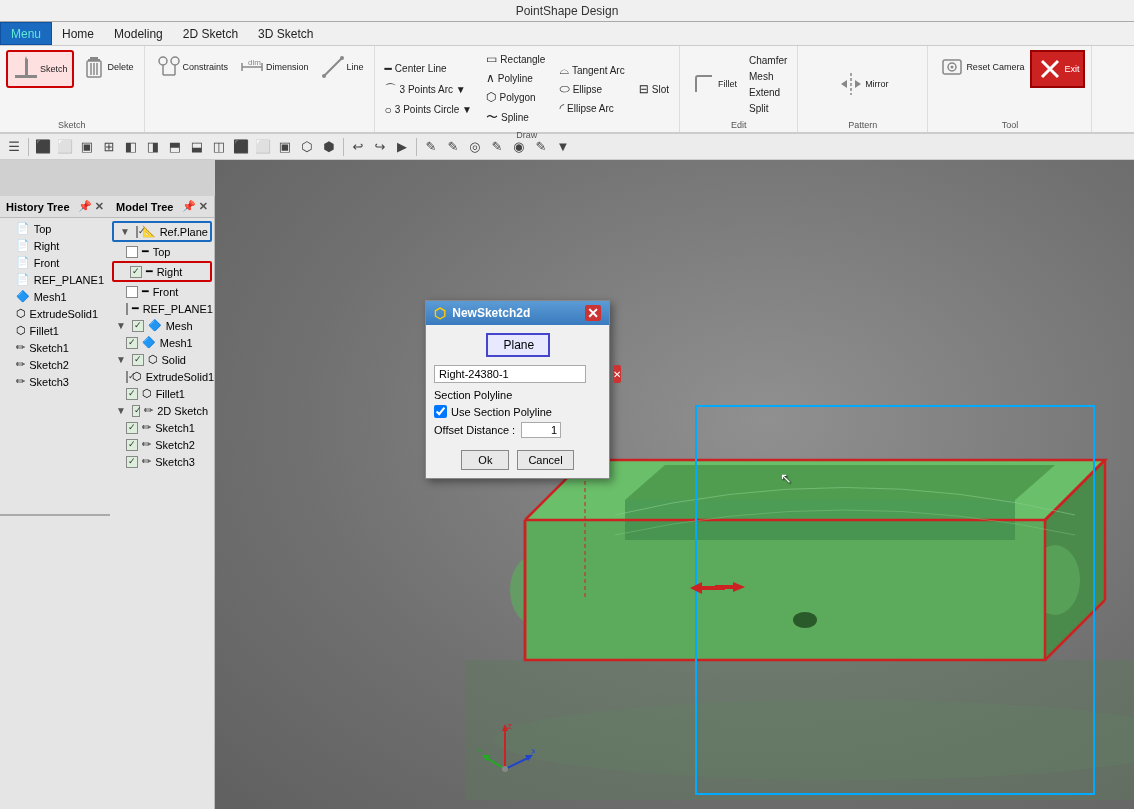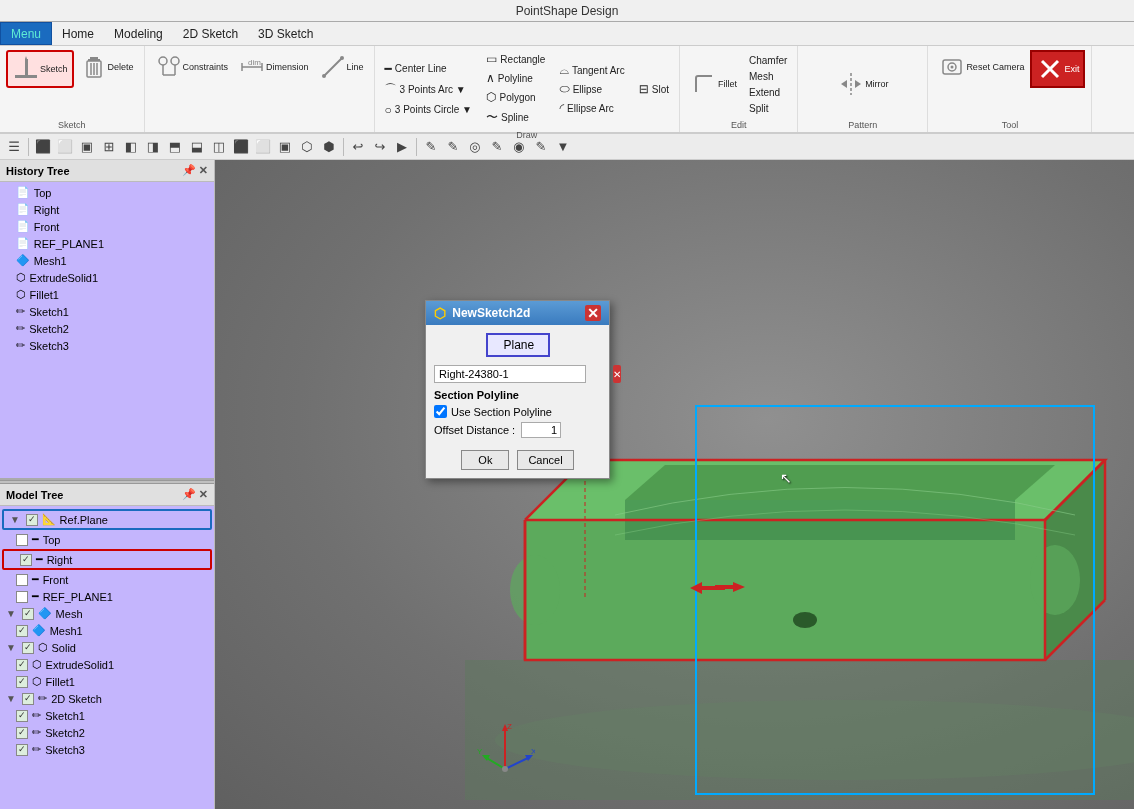--- a/index.html
+++ b/index.html
@@ -78,22 +78,22 @@
     }
     .tb-sep { width: 1px; height: 18px; background: #bbb; margin: 0 2px; }
 
     
     #main-area {
       display: flex; width: 100%; height: calc(809px - 22px - 24px - 88px - 26px);
     }
 
     
     #left-panel {
-      width: 215px; min-width: 215px; background: #c4b5fd;
-      display: flex; flex-direction: column; border-right: 1px solid #bbb;
+      width: 215px; min-width: 215px; background: #e5e5e5;
+      display: flex; flex-direction: row; border-right: 1px solid #bbb; margin-top: 36px;
     }
     .panel-header {
       height: 22px; background: #e0e0e0; border-bottom: 1px solid #bbb;
       display: flex; align-items: center; padding: 0 6px; font-size: 11px; font-weight: bold;
       justify-content: space-between;
     }
     .panel-header-icons { display: flex; gap: 3px; }
     .panel-icon { font-size: 11px; cursor: pointer; color: #555; }
 
     .tree-area { flex: 1; overflow-y: auto; padding: 2px 0; }
@@ -161,21 +161,21 @@
     }
     .dialog-input {
       flex: 1; padding: 2px 4px; border: 1px solid #aaa; font-size: 11px;
       background: white;
     }
     .dialog-x-btn {
       width: 18px; height: 18px; background: #cc3333; color: white;
       display: flex; align-items: center; justify-content: center;
       cursor: pointer; font-size: 10px; margin-left: 3px; border-radius: 2px;
     }
-    .dialog-section-title { font-size: 11px; font-weight: bold; margin-bottom: 4px; }
+    .dialog-section-title { font-size: 11px; font-weight: normal; margin-bottom: 4px; }
     .dialog-checkbox-row {
       display: flex; align-items: center; gap: 4px; margin-bottom: 4px; font-size: 11px;
     }
     .dialog-offset-row {
       display: flex; align-items: center; gap: 6px; margin-bottom: 8px; font-size: 11px;
     }
     .dialog-offset-input {
       width: 40px; padding: 1px 3px; border: 1px solid #aaa; font-size: 11px; text-align: right;
     }
     .dialog-buttons {

